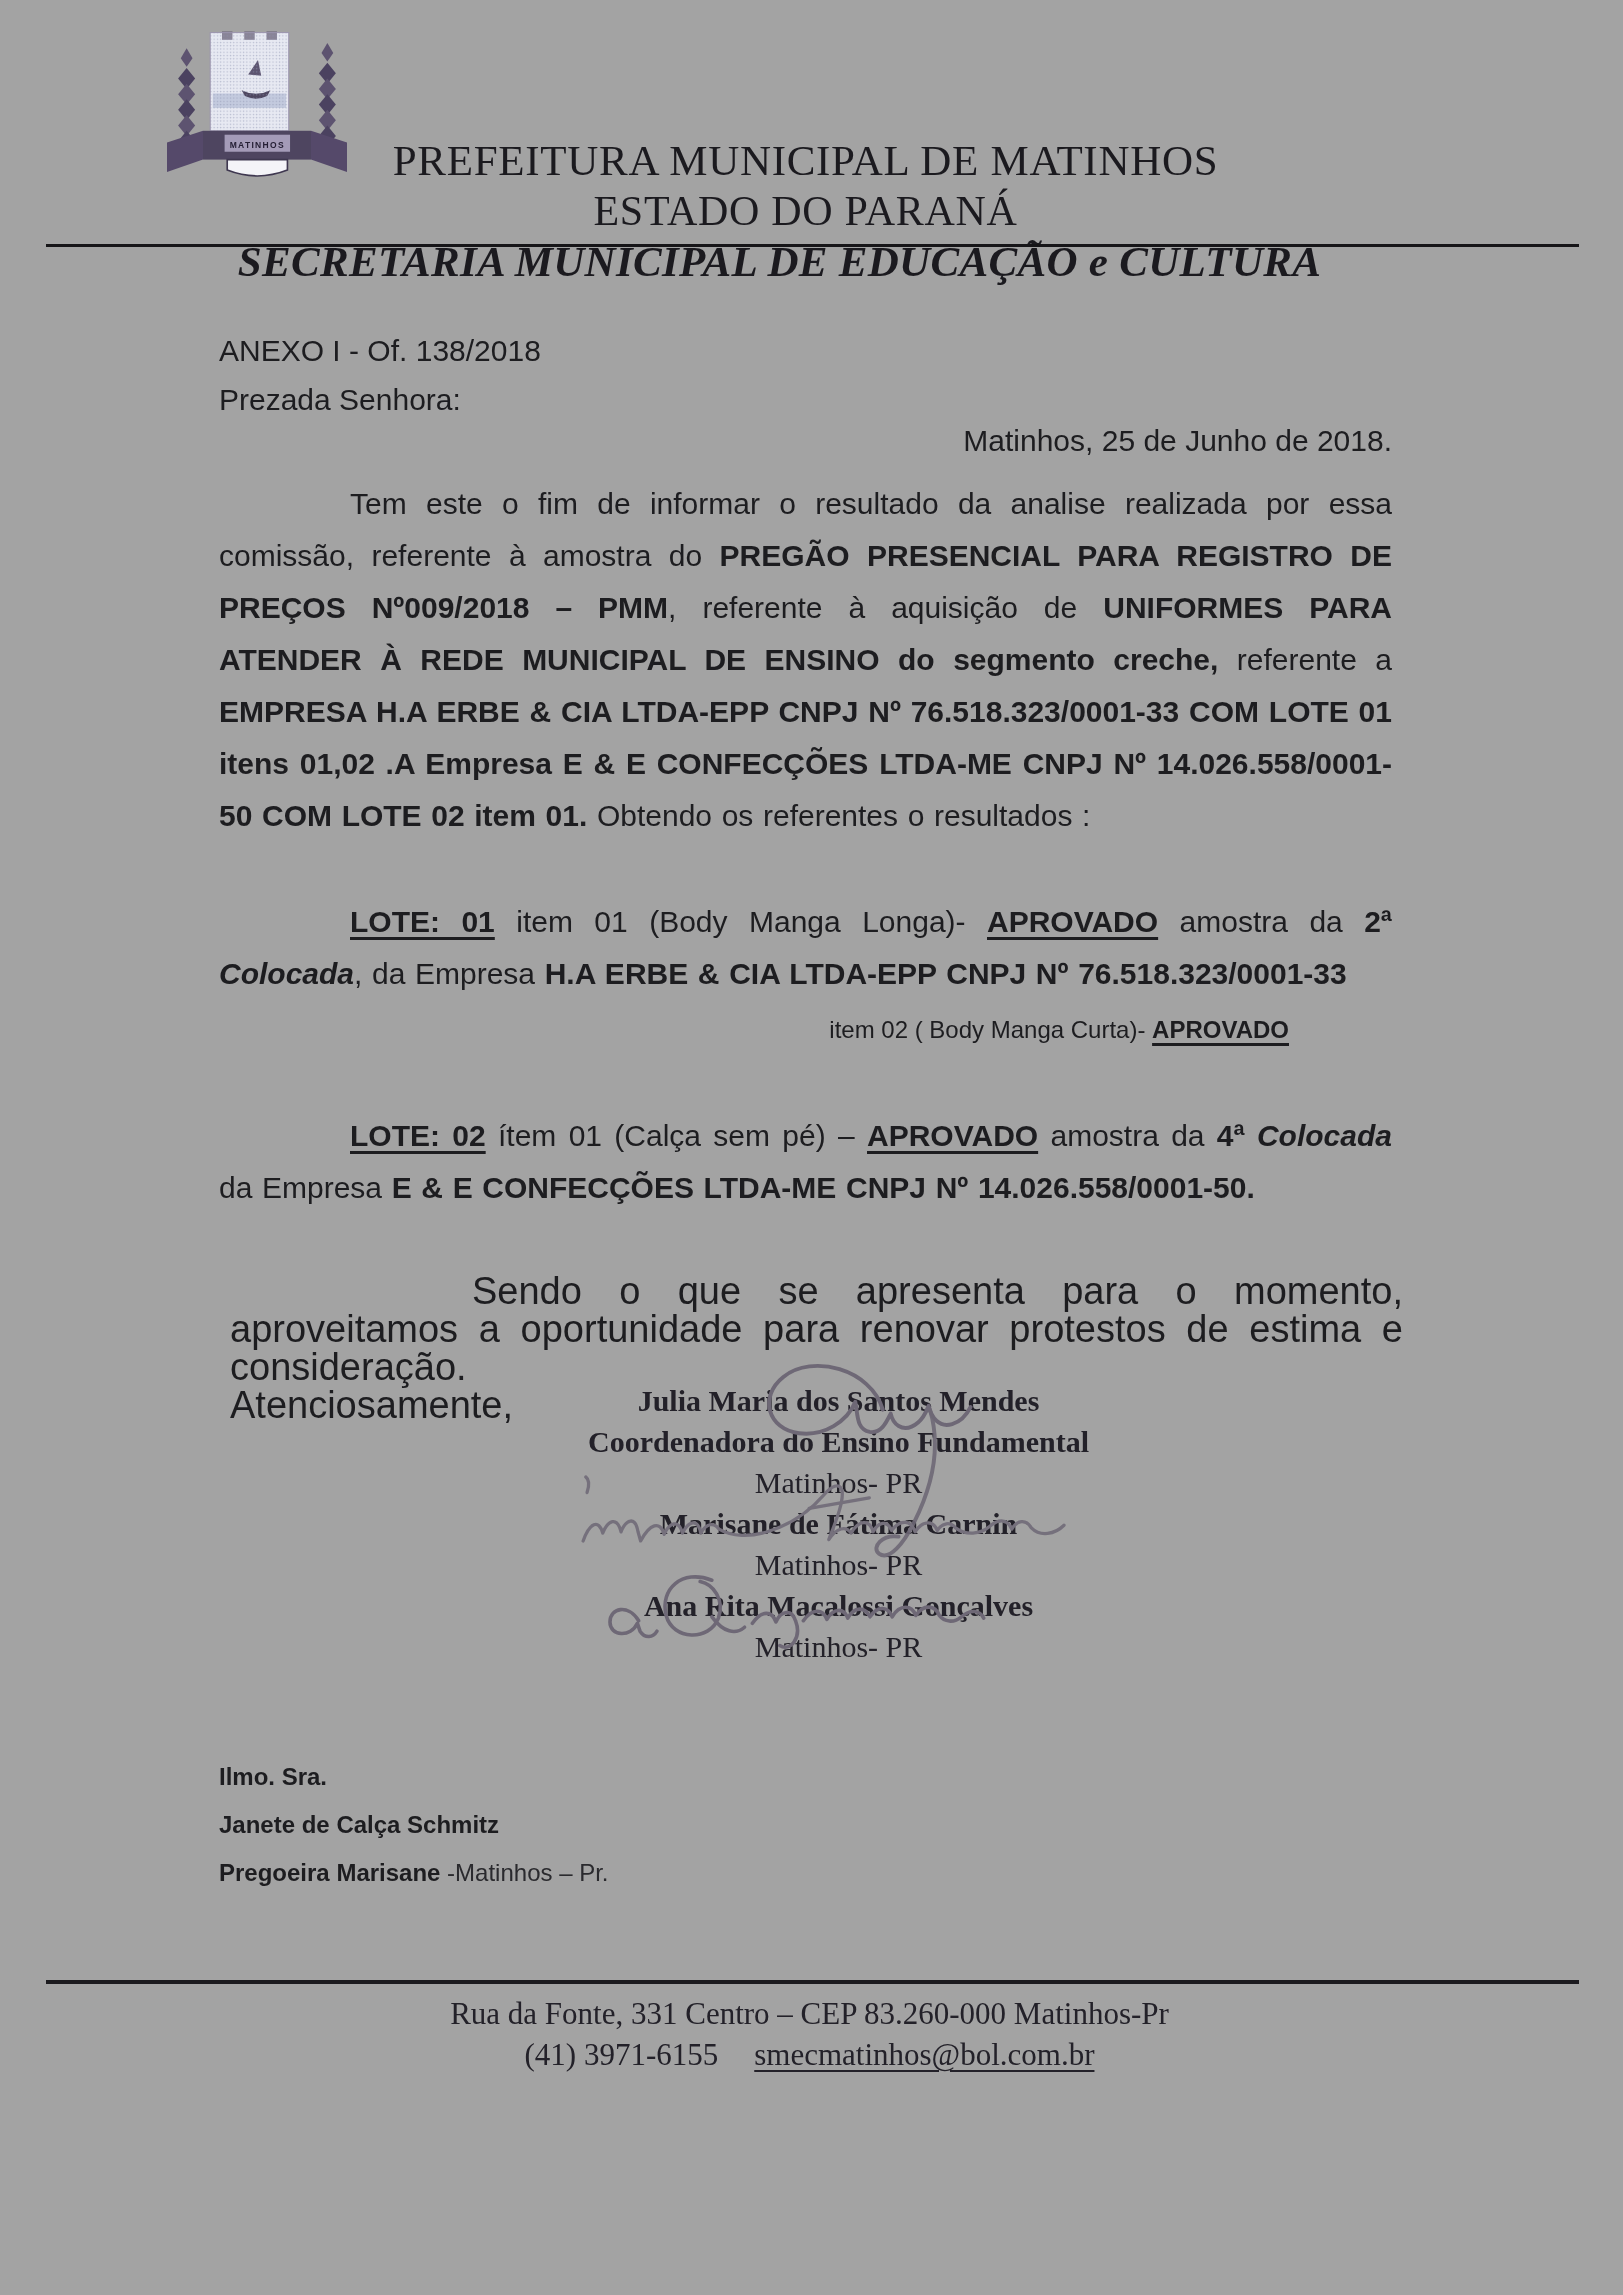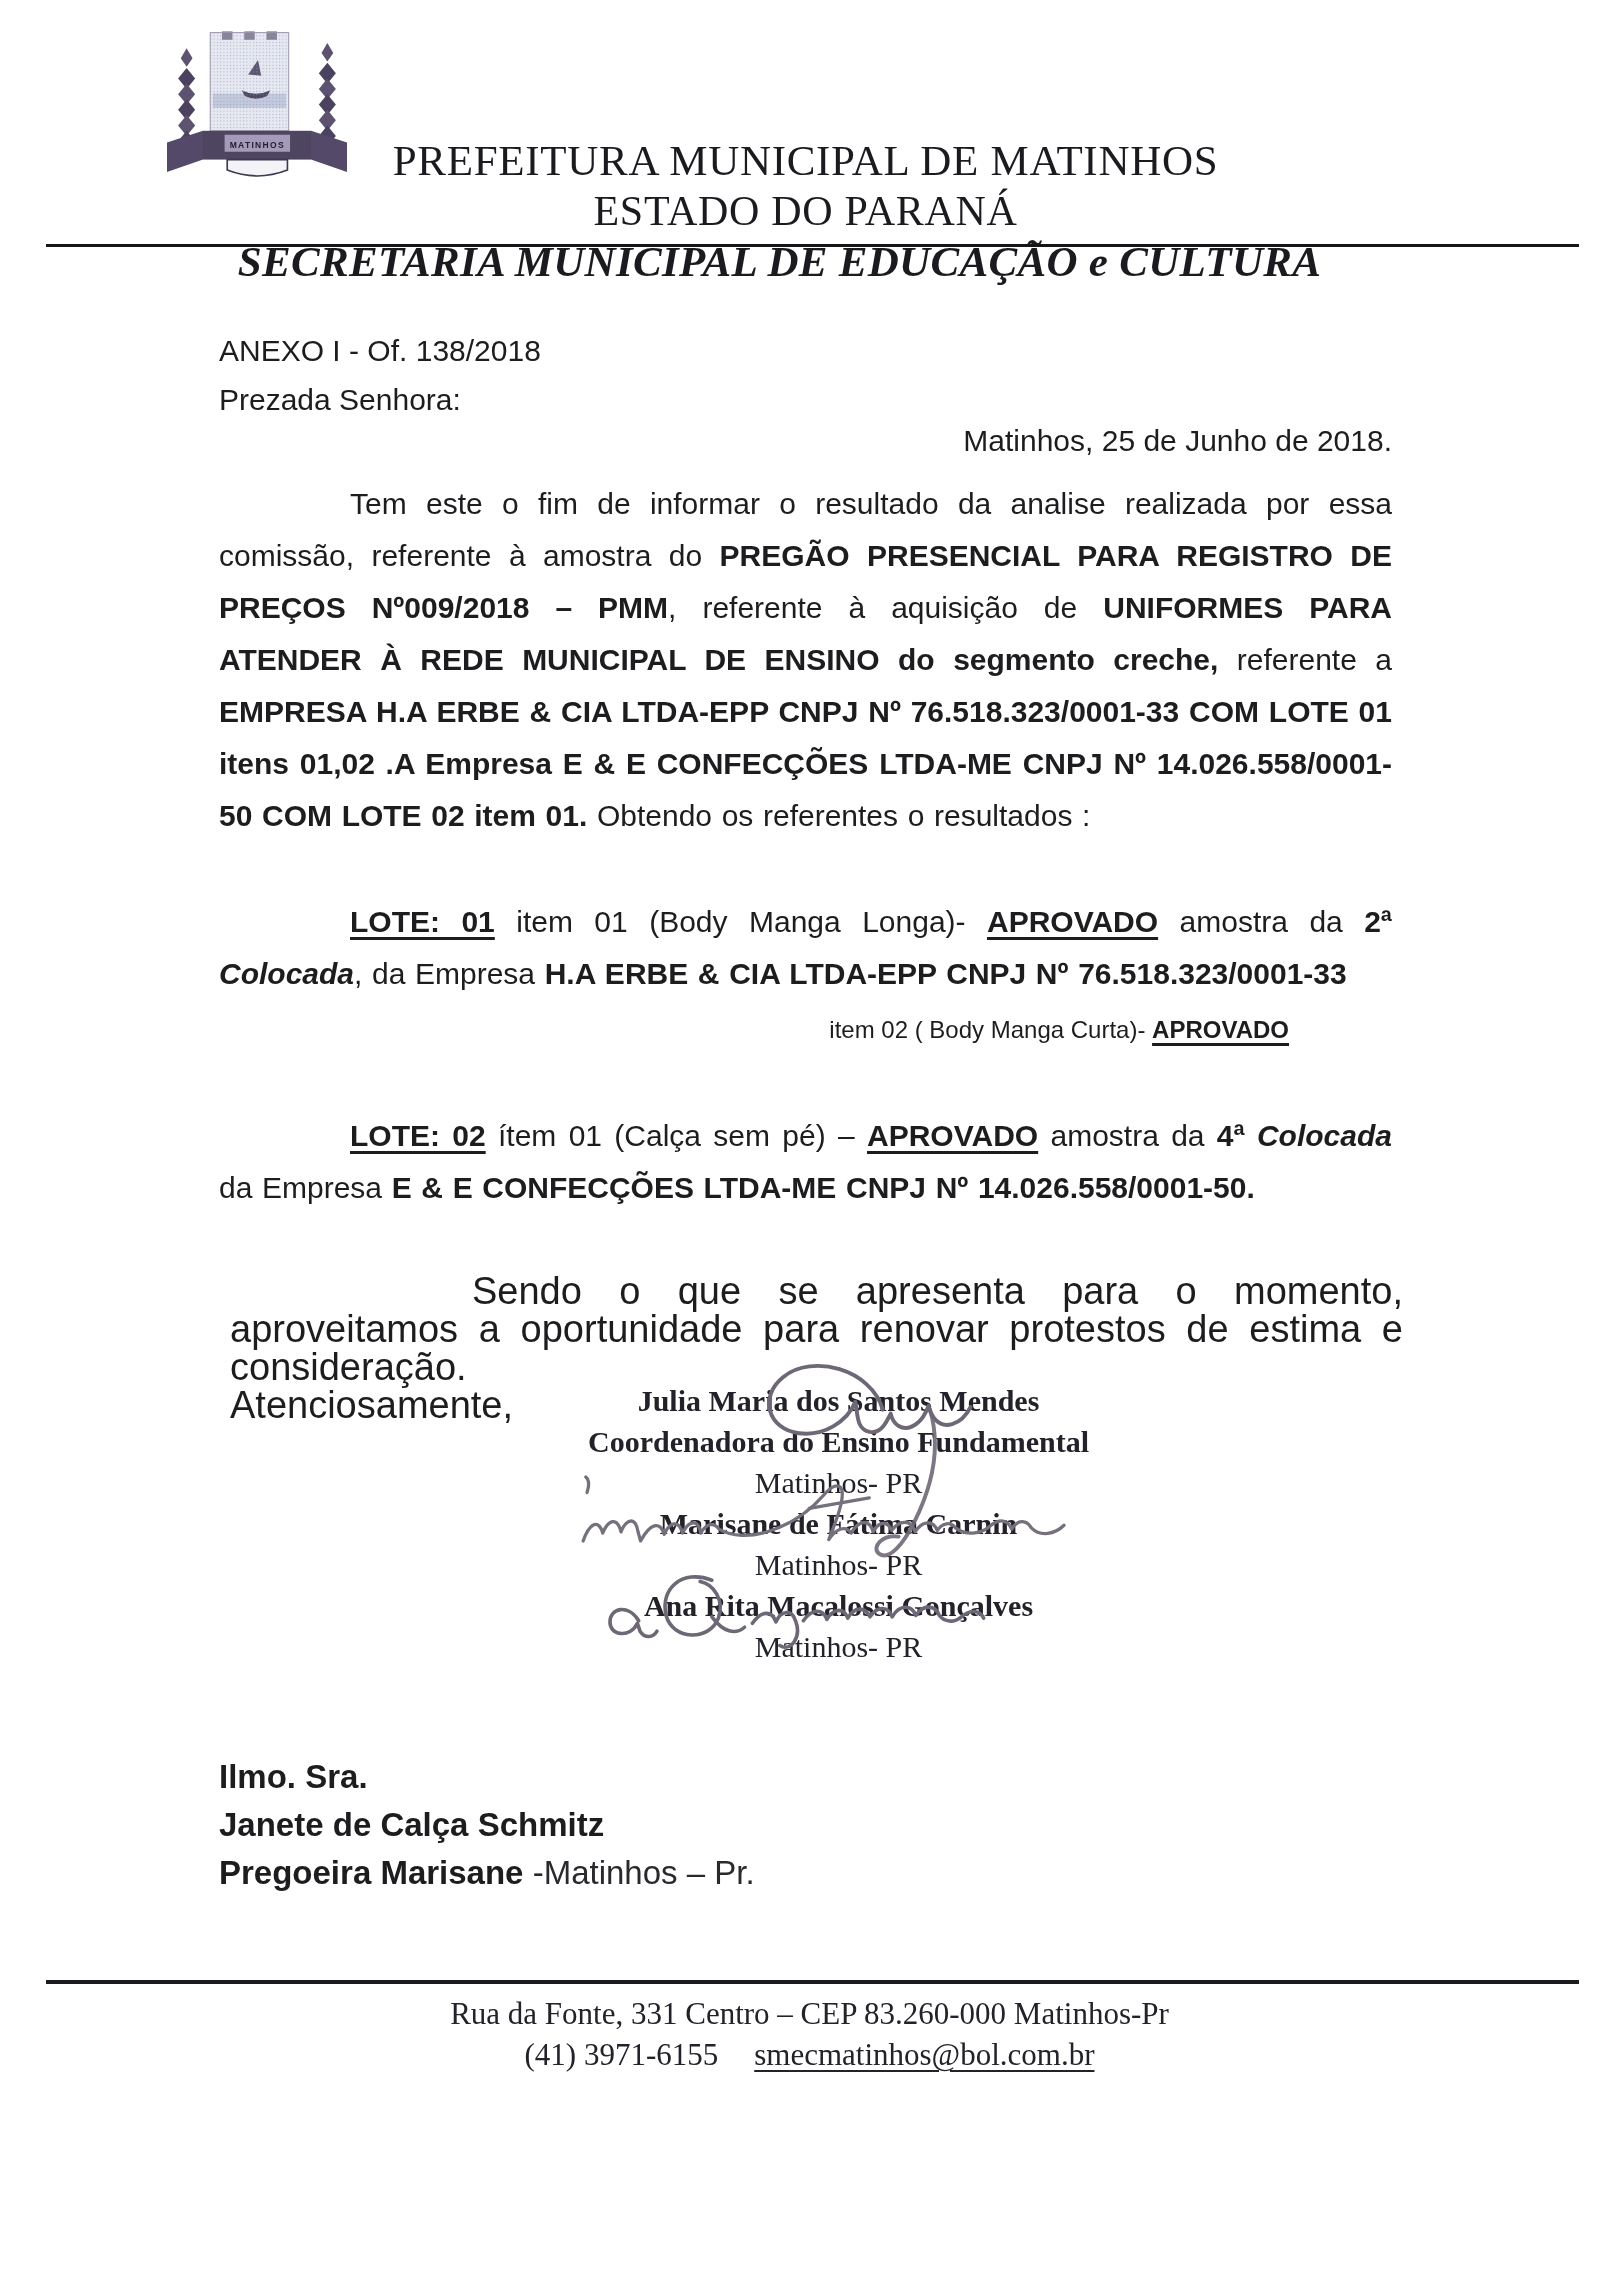--- a/index.html
+++ b/index.html
@@ -1,16 +1,16 @@
 <!DOCTYPE html>
 <html style="font-size:10.5px"><head>
 <meta charset="utf-8">
 <style>
   html,body{margin:0;padding:0;background:#e8e8e8;}
-  .page{position:relative;width:1623px;height:2295px;background:#ffffff;overflow:hidden;
+  .page{position:relative;width:1623px;height:2295px;background:#a3a3a3;overflow:hidden;
         font-family:"Liberation Sans","DejaVu Sans",sans-serif;color:#1d1d20;}
   .abs{position:absolute;}
   
   .h-serif{font-family:"Liberation Serif","DejaVu Serif",serif;color:#1b1a1f;margin-top:40px;}
   .h1{top:98px;left:255px;width:1101px;text-align:center;font-size:43px;line-height:46px;letter-spacing:0.7px;}
   .h2{top:149px;left:255px;width:1101px;text-align:center;font-size:42px;line-height:45px;letter-spacing:0.7px;}
   .h3{top:197px;left:59px;width:1441px;text-align:center;font-size:43px;line-height:50px;
       font-weight:bold;font-style:italic;letter-spacing:0.3px;}
   .header-rule{top:244px;left:46px;width:1533px;height:3.3px;background:#161518;}
   
@@ -22,21 +22,21 @@
   .centerline{left:234px;width:1055px;text-align:right;font-size:24px;line-height:52px;}
   .closing{left:230px;width:1173px;font-size:38px;line-height:38px;text-align:justify;word-spacing:1.3px;}
   .closing .first{text-indent:242px;}
   
   .sigblock{top:1380px;left:419px;width:839px;text-align:center;
             font-family:"Liberation Serif","DejaVu Serif",serif;font-size:30px;line-height:41px;color:#232129;}
   .signame{font-weight:bold;}
   .sig-svg{pointer-events:none;}
   .sig-svg path{fill:none;stroke-linecap:round;stroke-linejoin:round;}
   
-  .recipient{top:1753px;left:219px;font-size:33px;line-height:48px;font-weight:bold;}
+  .recipient{top:1753px;left:219px;font-size:24px;line-height:48px;font-weight:bold;}
   .recipient .reg{font-weight:normal;color:#2a2a2e;}
   
   .footer-rule{top:1980px;left:46px;width:1533px;height:3.9px;background:#1c1b1f;}
   .footer{top:1993px;left:223px;width:1173px;text-align:center;
           font-family:"Liberation Serif","DejaVu Serif",serif;font-size:31px;line-height:41px;color:#232129;}
   .footer .email{text-decoration:underline;text-decoration-thickness:2px;text-underline-offset:5.2px;margin-left:36px;}
 </style>
 </head>
 <body>
 

